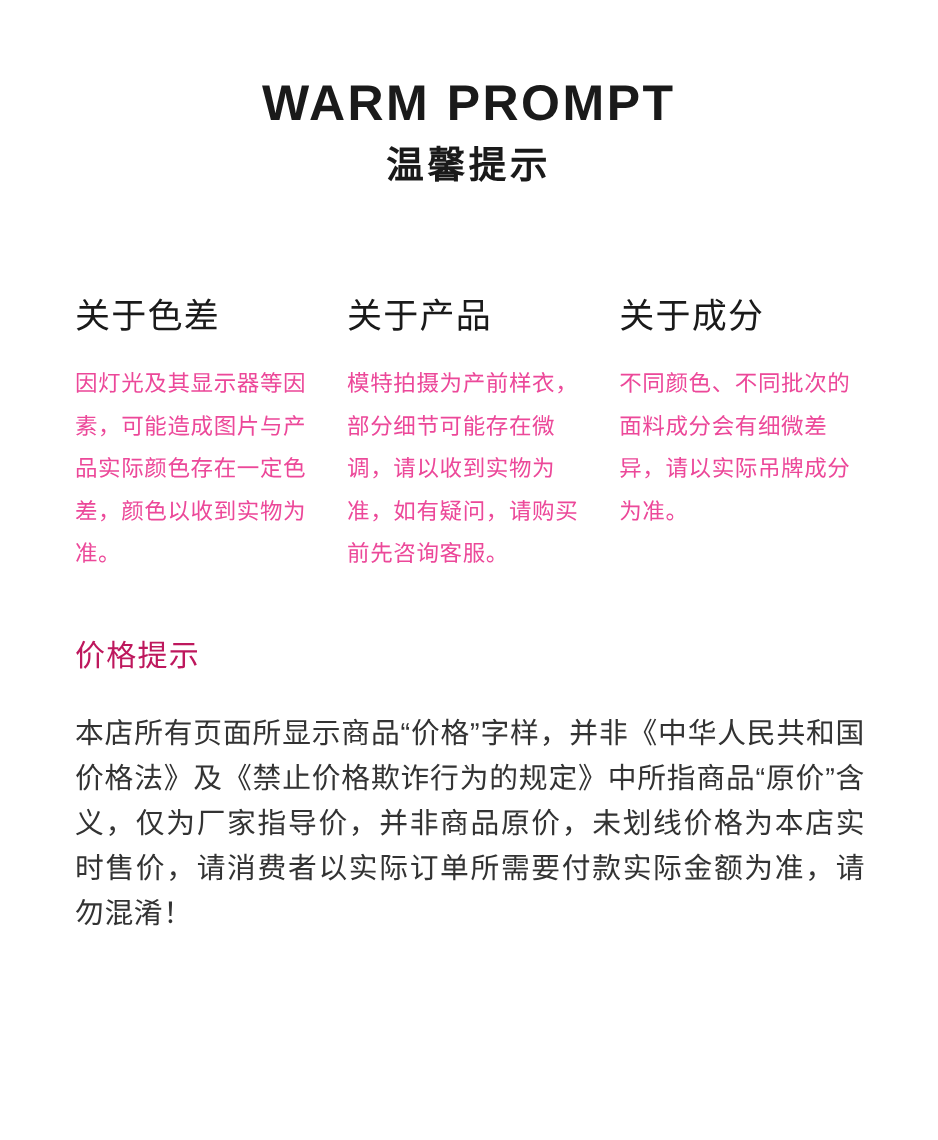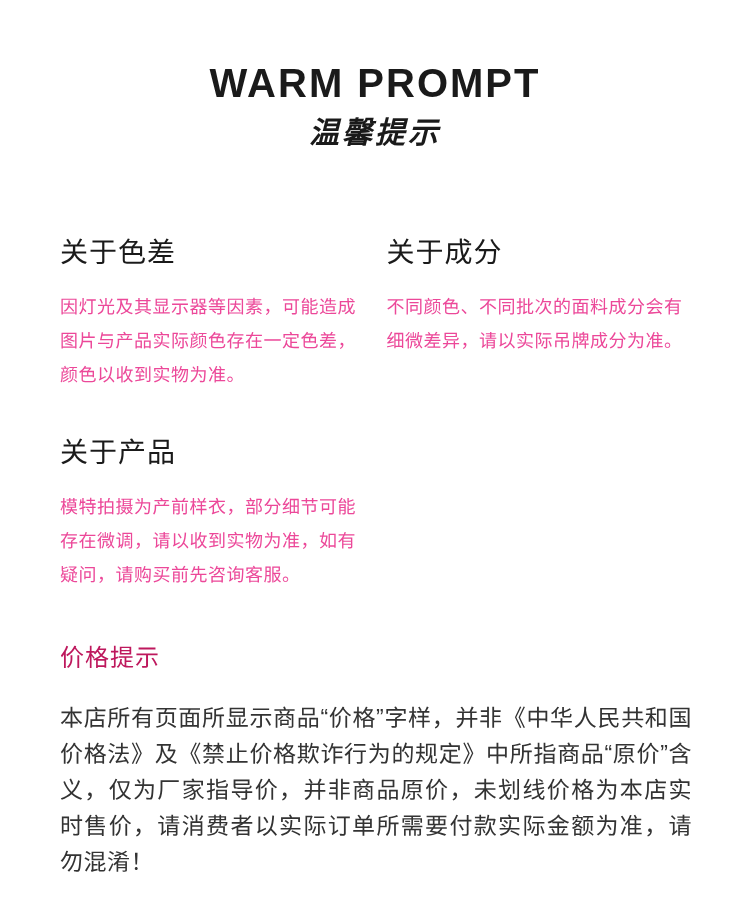--- a/index.html
+++ b/index.html
@@ -30,27 +30,26 @@
     letter-spacing: 2px;
     color: #1a1a1a;
   }
   .subtitle {
     font-size: 30px;
     line-height: 40px;
     font-weight: 700;
     letter-spacing: 3px;
     margin-top: 8px;
     color: #1a1a1a;
-    font-style: italic;
   }
   .grid {
     margin-top: 85px;
     padding: 0 55px 0 60px;
     display: grid;
-    grid-template-columns: 1fr 1fr;
+    grid-template-columns: 1fr 1fr 1fr;
     column-gap: 18px;
     row-gap: 46px;
   }
   .section h2 {
     font-size: 28px;
     line-height: 30px;
     font-weight: 400;
     letter-spacing: 1px;
     color: #1a1a1a;
     margin-bottom: 22px;
@@ -93,27 +92,27 @@
 
   <div class="grid">
 
     <div class="section">
       <h2>关于色差</h2>
       <p>因灯光及其显示器等因素，可能造成图片与产品实际颜色存在一定色差，颜色以收到实物为准。</p>
     </div>
 
 
     <div class="section">
-      <h2>关于成分</h2>
-      <p>不同颜色、不同批次的面料成分会有细微差异，请以实际吊牌成分为准。</p>
+      <h2>关于产品</h2>
+      <p>模特拍摄为产前样衣，部分细节可能存在微调，请以收到实物为准，如有疑问，请购买前先咨询客服。</p>
     </div>
 
     <div class="section">
-      <h2>关于产品</h2>
-      <p>模特拍摄为产前样衣，部分细节可能存在微调，请以收到实物为准，如有疑问，请购买前先咨询客服。</p>
+      <h2>关于成分</h2>
+      <p>不同颜色、不同批次的面料成分会有细微差异，请以实际吊牌成分为准。</p>
     </div>
 
   </div>
 
   <div class="price-section">
     <h2>价格提示</h2>
     <p>本店所有页面所显示商品“价格”字样，并非《中华人民共和国价格法》及《禁止价格欺诈行为的规定》中所指商品“原价”含义，仅为厂家指导价，并非商品原价，未划线价格为本店实时售价，请消费者以实际订单所需要付款实际金额为准，请勿混淆！</p>
   </div>
 
 </div>

